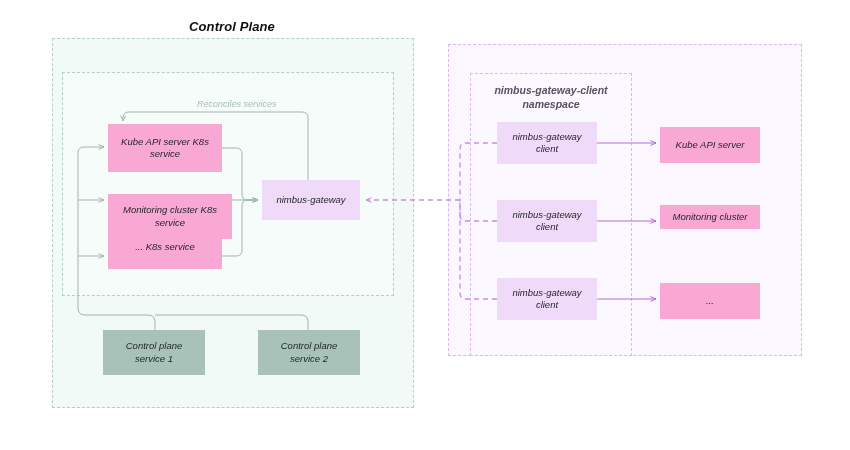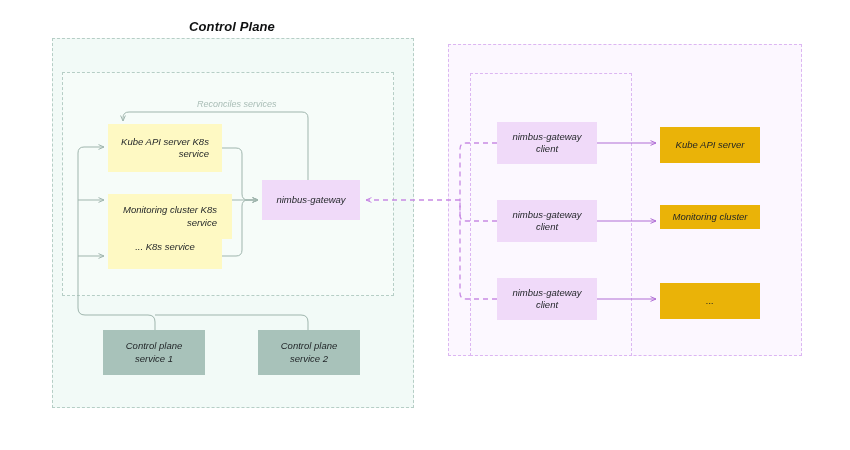--- a/index.html
+++ b/index.html
@@ -89,25 +89,25 @@
     display: flex;
     align-items: center;
     justify-content: center;
     text-align: center;
     font-size: 9.5px;
     line-height: 12.5px;
     color: #1f2326;
     white-space: pre-line;
     padding: 2px 6px;
   }
-  .node.k8s-service   { background: #fef9c3; text-align: right; }
+  .node.k8s-service   { background: #f9a8d4; }
   .node.gateway       { background: #f0daf9; }
   .node.cp-service    { background: #a8c2ba; }
   .node.gw-client     { background: #f0daf9; }
-  .node.data-target   { background: #eab308; }
+  .node.data-target   { background: #f9a8d4; }
 
   #node-kube-api-k8s    { left: 108px; top: 124px; width: 114px; height: 48px; }
   #node-monitoring-k8s  { left: 108px; top: 194px; width: 124px; height: 45px; }
   #node-other-k8s       { left: 108px; top: 226px; width: 114px; height: 43px; }
   #node-nimbus-gateway  { left: 262px; top: 180px; width: 98px; height: 40px; }
   #node-cp-service-1    { left: 103px; top: 330px; width: 102px; height: 45px; }
   #node-cp-service-2    { left: 258px; top: 330px; width: 102px; height: 45px; }
 
   #node-gw-client-1 { left: 497px; top: 122px; width: 100px; height: 42px; }
   #node-gw-client-2 { left: 497px; top: 200px; width: 100px; height: 42px; }
@@ -178,20 +178,22 @@
 
     <g stroke="#b06fd6" stroke-width="1.1" fill="none">
       <path d="M597,143 L656,143" marker-end="url(#arrow-purple-solid)"></path>
       <path d="M597,221 L656,221" marker-end="url(#arrow-purple-solid)"></path>
       <path d="M597,299 L656,299" marker-end="url(#arrow-purple-solid)"></path>
     </g>
   </svg>
 
   <div class="plane-title" id="title-control">Control Plane</div>
 
+  <div class="namespace-label" id="ns-label-byoc">nimbus-gateway-client
+namespace</div>
 
   <div class="edge-label" id="label-reconciles">Reconciles services</div>
 
   <div class="node k8s-service" id="node-kube-api-k8s">Kube API server K8s
 service</div>
   <div class="node k8s-service" id="node-monitoring-k8s">Monitoring cluster K8s
 service</div>
   <div class="node k8s-service" id="node-other-k8s">... K8s service</div>
 
   <div class="node gateway" id="node-nimbus-gateway">nimbus-gateway</div>

